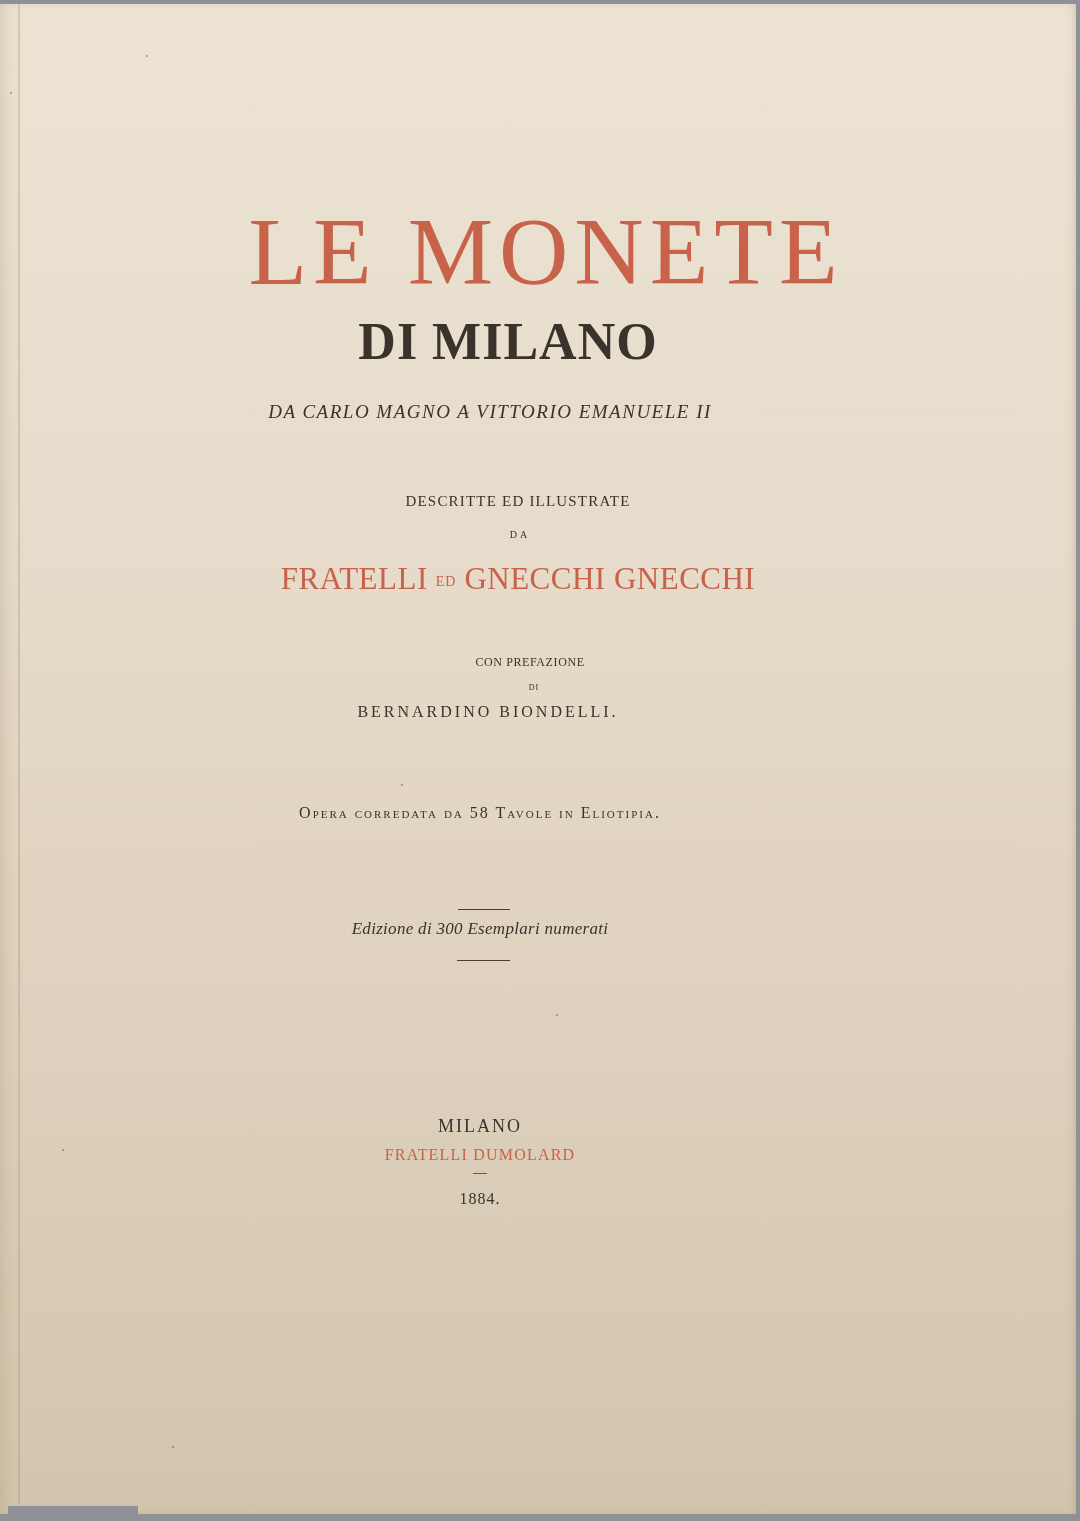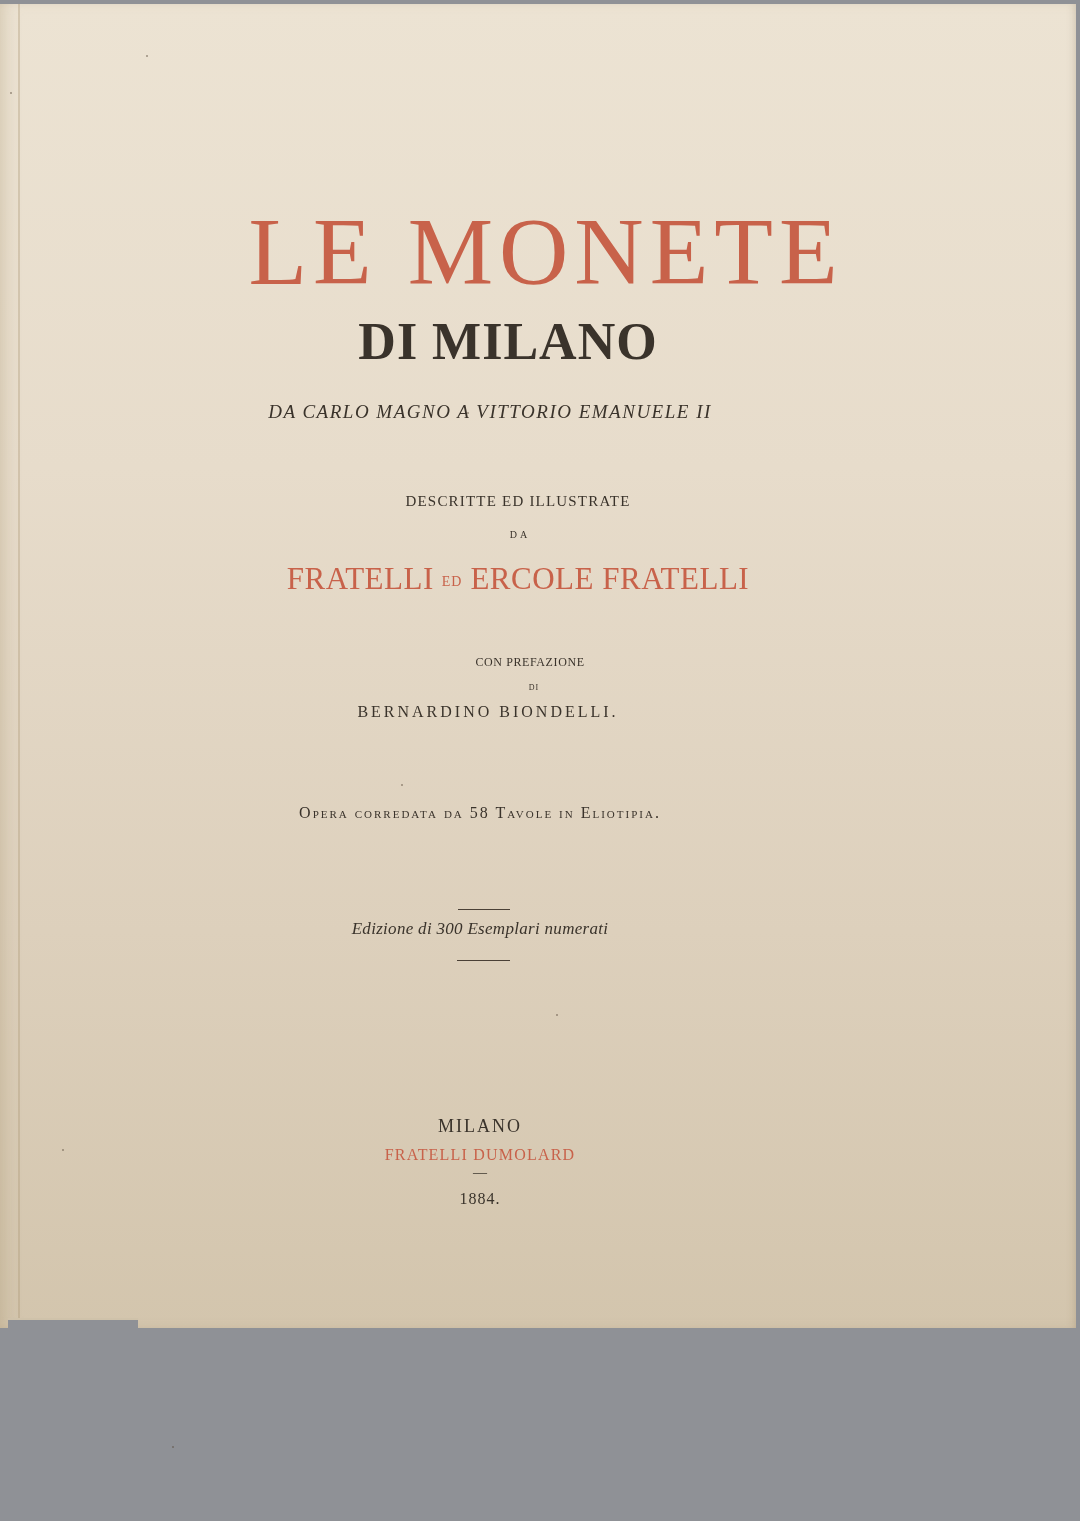--- a/index.html
+++ b/index.html
@@ -8,21 +8,21 @@
       width: 1080px;
       height: 1521px;
       overflow: hidden;
       background: #8f9196;
     }
     .page {
       position: absolute;
       left: 0;
       top: 4px;
       width: 1076px;
-      height: 1324px;
+      height: 1510px;
       background: linear-gradient(180deg, #ece3d3 0%, #e7dccb 35%, #ddd0bc 70%, #d3c5ad 100%);
       box-shadow: inset 12px 0 18px -10px rgba(160,140,100,0.35), inset -6px 0 10px -6px rgba(120,100,70,0.3);
       font-family: "DejaVu Serif", "Liberation Serif", serif;
       color: #3a332b;
     }
     .gutter-line {
       position: absolute;
       left: 18px;
       top: 0;
       width: 2px;
@@ -184,21 +184,21 @@
   <div class="gutter-line"></div>
 
   <h1 class="line title-main red">LE MONETE</h1>
   <h2 class="line title-sub">DI MILANO</h2>
   <div class="line subtitle">DA CARLO MAGNO A VITTORIO EMANUELE II</div>
 
   <div class="line descritte">DESCRITTE ED ILLUSTRATE</div>
   <div class="line da">DA</div>
 
   <div class="line authors red">
-    <span>FRATELLI</span><span class="small-ed">ED</span><span>ERCOLE FRATELLI</span>
+    <span>FRATELLI</span><span class="small-ed">ED</span><span>GNECCHI GNECCHI</span>
   </div>
 
   <div class="line con-pref">CON PREFAZIONE</div>
   <div class="line di">DI</div>
   <div class="line preface-author">BERNARDINO BIONDELLI.</div>
 
   <div class="line opera">Opera corredata da 58 Tavole in Eliotipia.</div>
 
   <div class="rule rule-top"></div>
   <div class="line edizione">Edizione di 300 Esemplari numerati</div>

